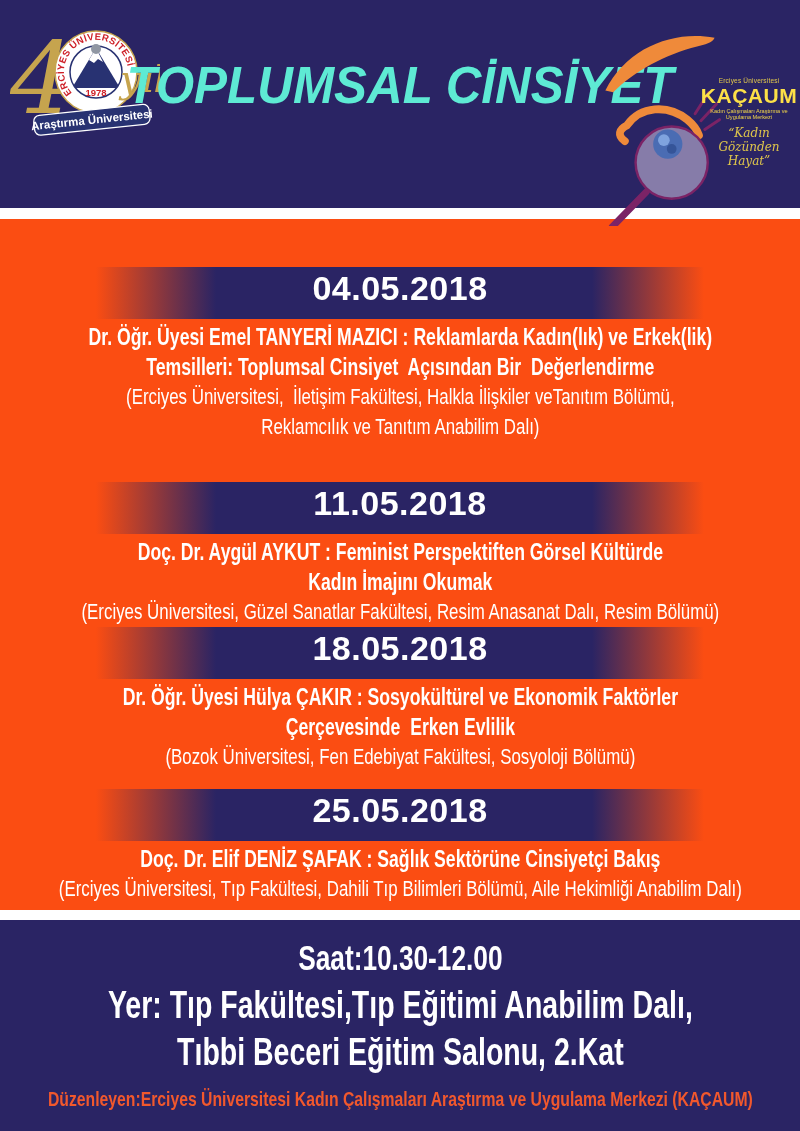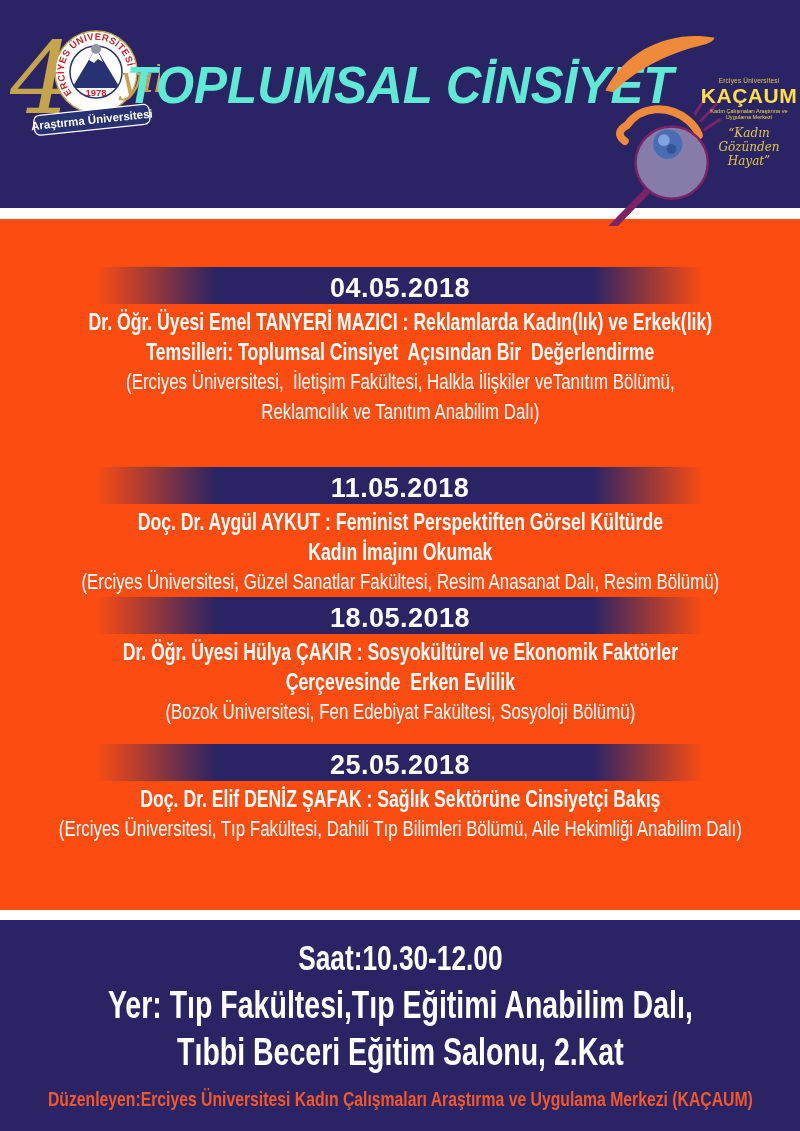--- a/index.html
+++ b/index.html
@@ -27,22 +27,22 @@
   .k-full  { font-size:5.6px; margin-top:1px; opacity:.92; }
   .k-motto { font-size:12px; font-style:italic; font-family:"DejaVu Serif",serif; margin-top:6px; opacity:.85; }
   
   .sep  { height:11px; background:#FFFFFF; }
   .sep2 { height:10px; background:#FFFFFF; }
   
   .bodyarea { height:691px; background:#FB4D12; padding-top:48px; box-sizing:border-box; }
   .seminar { text-align:center; color:#FFFFFF; }
   .sem2 { margin-top:40px; } .sem3 { } .sem4 { margin-top:17px; }
   .band {
-    height:37px; line-height:42px; text-align:center;
-    font-weight:bold; font-size:27px; color:#FFFFFF; letter-spacing:0.5px;
+    height:52px; line-height:42px; text-align:center;
+    font-weight:bold; font-size:34px; color:#FFFFFF; letter-spacing:0.5px;
     background:linear-gradient(90deg,#FB4D12 0%,#FB4D12 12%,#2A2464 27%,#2A2464 74%,#FB4D12 88%,#FB4D12 100%);
   }
   .squeeze { width:133.34%; margin-left:-16.67%; transform:scaleX(0.75); }
   .sem-title { font-weight:bold; font-size:23.5px; line-height:30px; margin-top:3px; white-space:pre-wrap; }
   .sem-affil { font-weight:normal; font-size:22.5px; line-height:30px; white-space:pre-wrap; }
   
   .footer { height:211px; background:#2A2464; color:#FFFFFF; text-align:center; padding-top:14px; box-sizing:border-box; }
   .f-time  { font-size:35px; font-weight:bold; line-height:48px; white-space:nowrap; }
   .f-place { font-size:38px; font-weight:bold; line-height:47px; white-space:nowrap; }
   .f-org   { margin-top:11px; font-size:21px; font-weight:bold; color:#F1582D; white-space:nowrap; }

